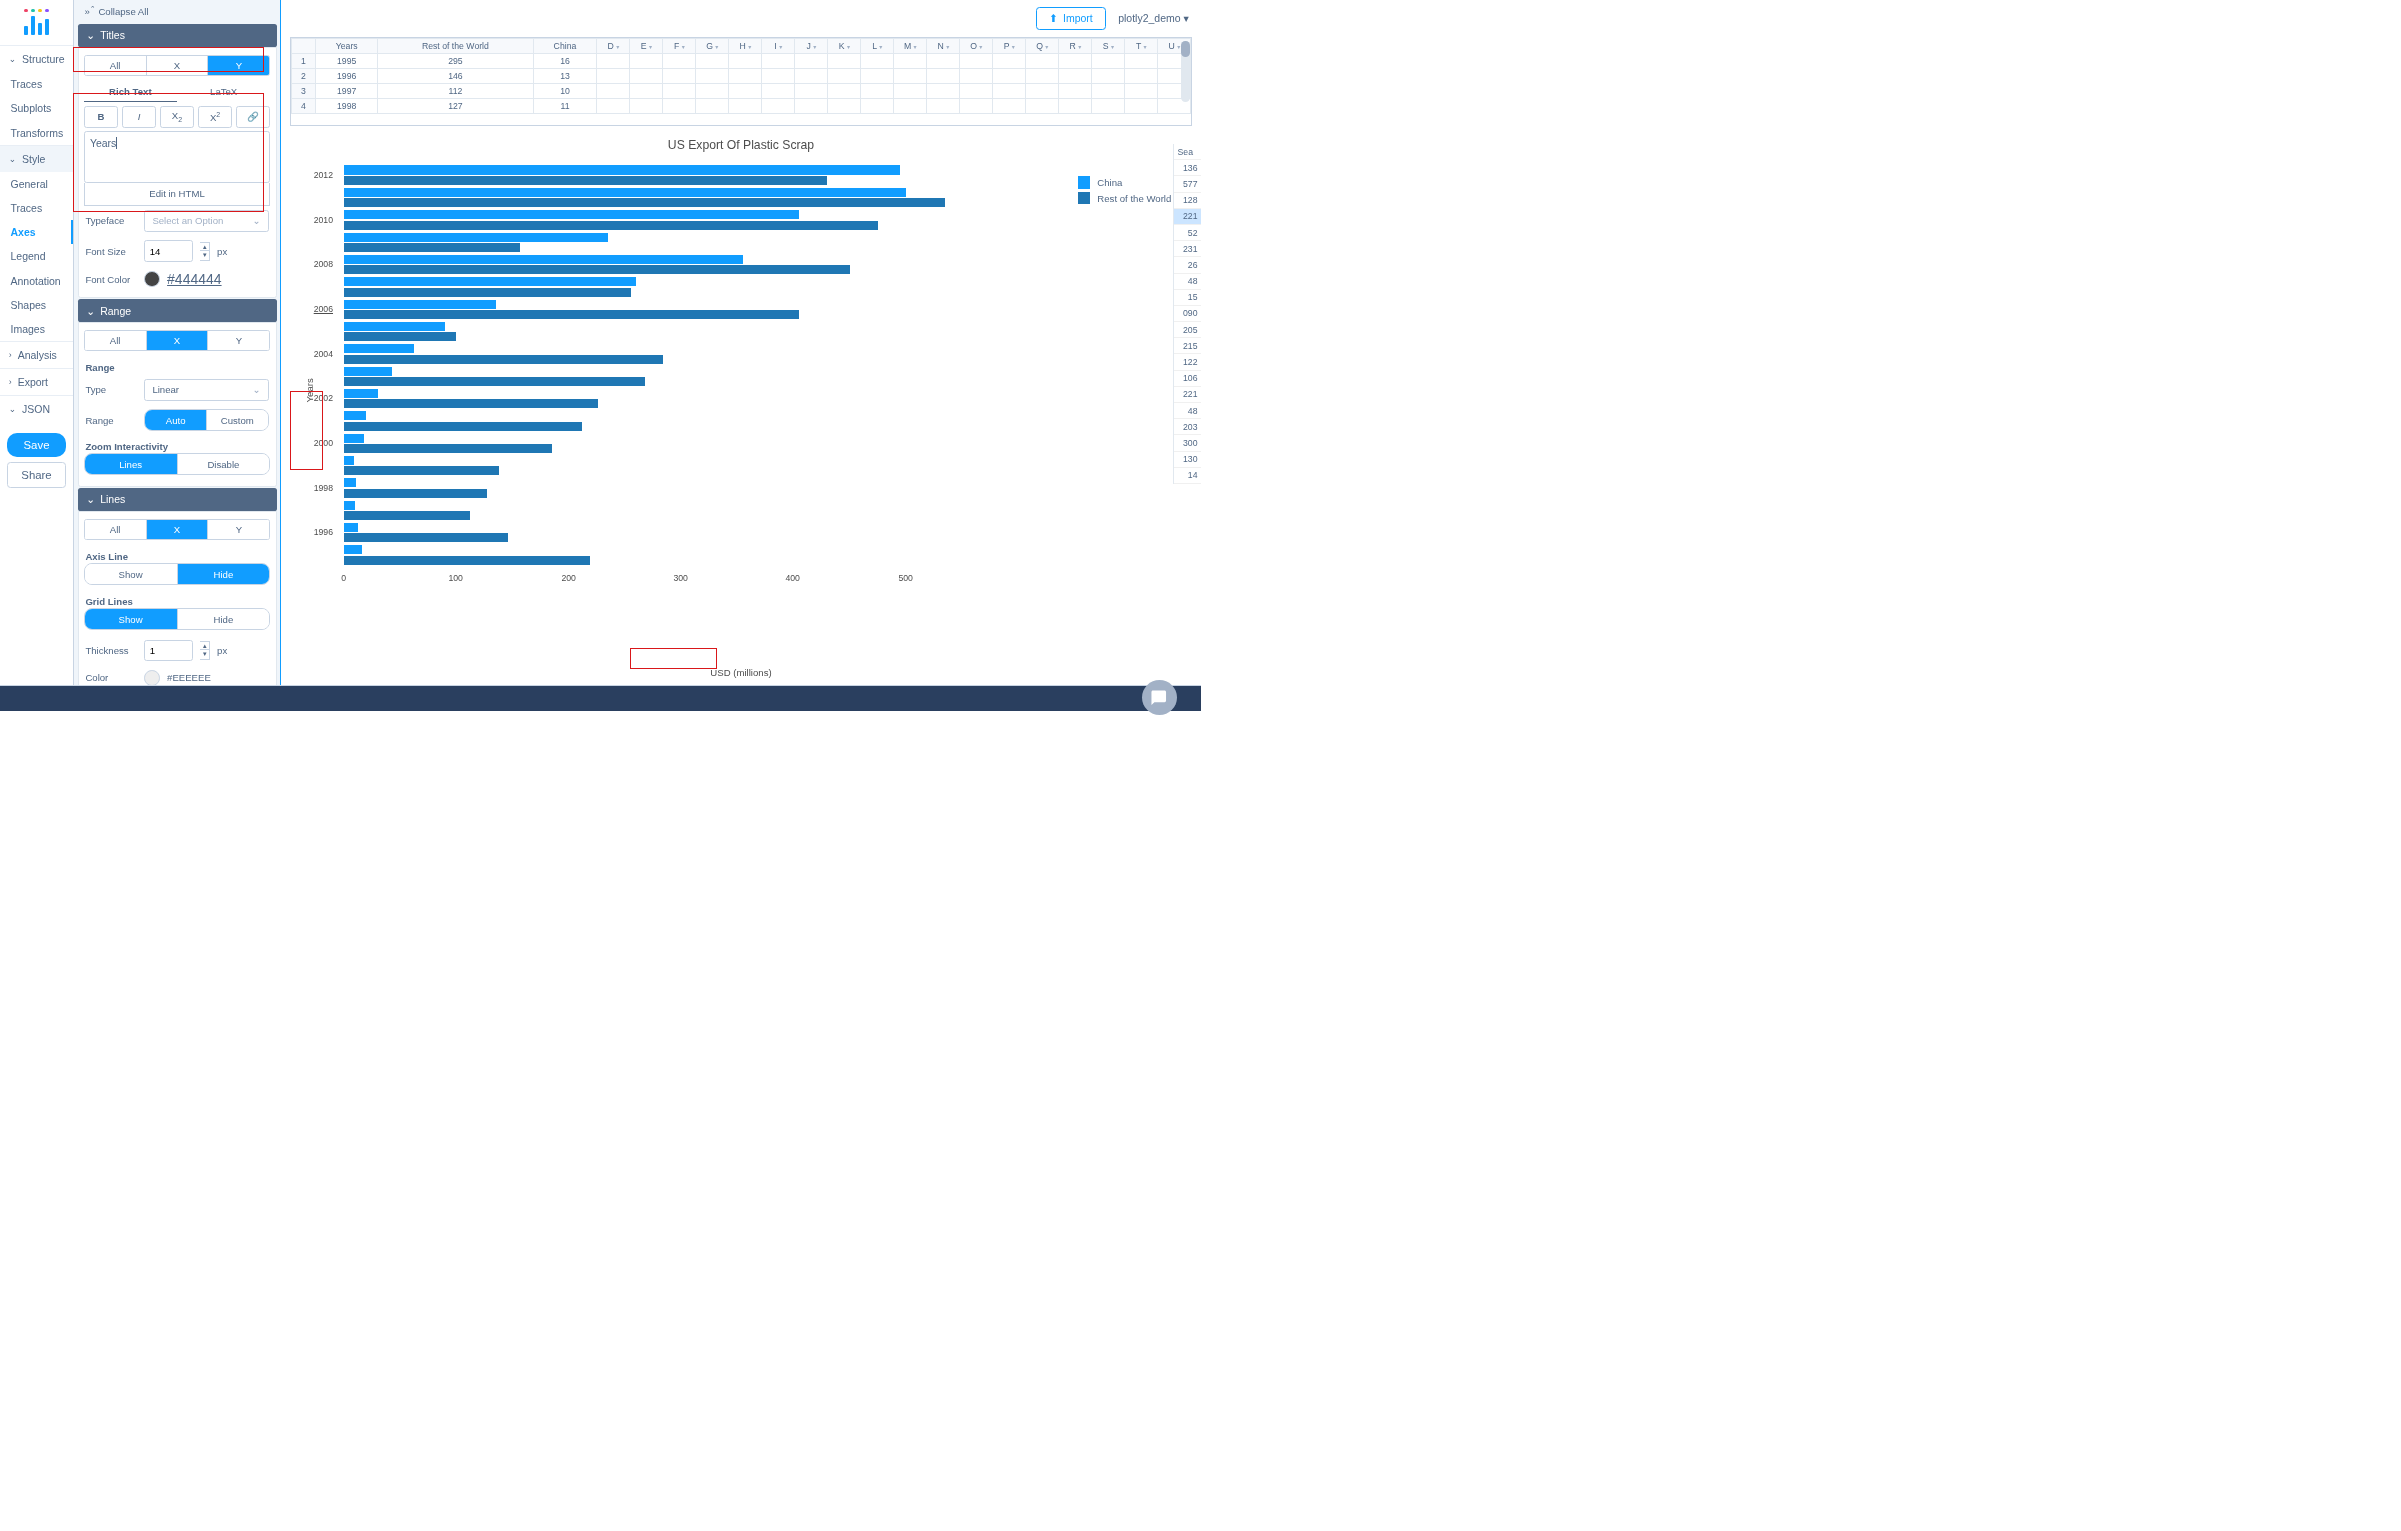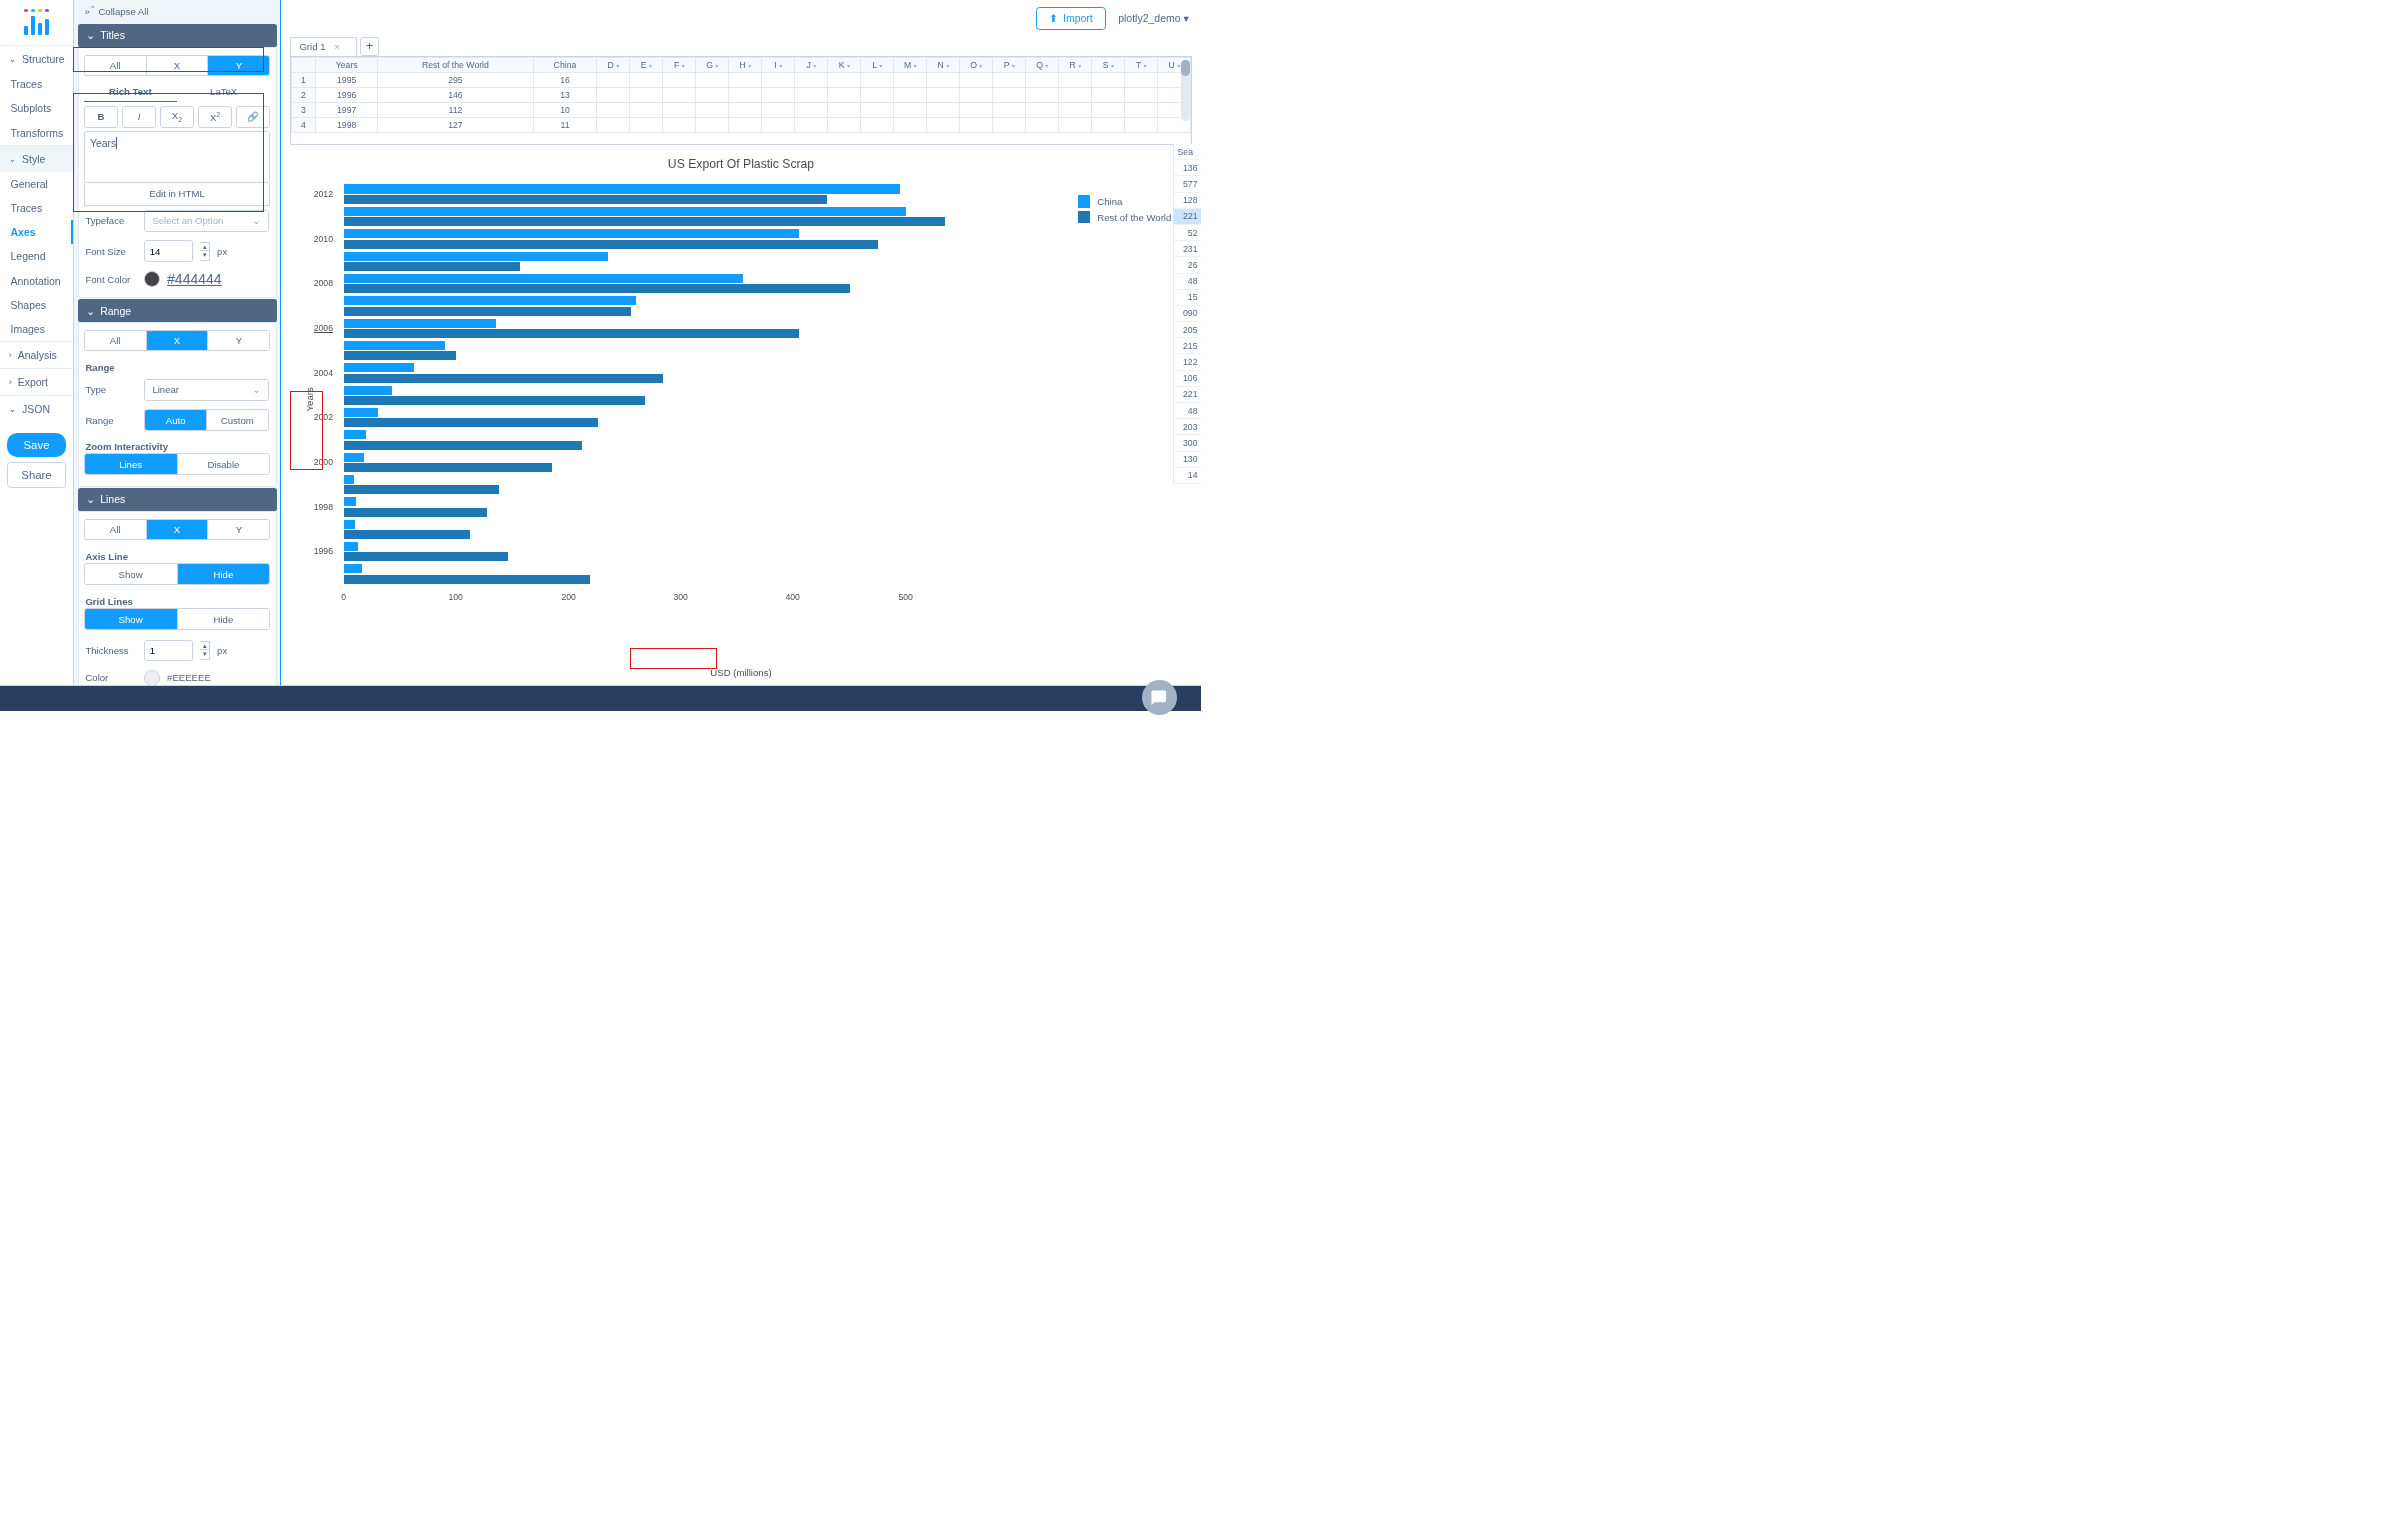--- a/index.html
+++ b/index.html
@@ -20,21 +20,21 @@
 .share-btn{margin:0 7px;padding:6.1px 0;background:#fff;color:#506784;border:0.9px solid #c8d4e3;border-radius:3.5px;font-size:11.4px;cursor:pointer;width:calc(100% - 14px)}
 .panel{width:207px;background:#f0f5fa;border-right:1.7px solid #119dff;overflow-y:auto;padding:0 3.5px 17.5px}
 .collapse-all{padding:5.2px 7px;font-size:9.6px;color:#506784;cursor:pointer}
 .accordion{margin:1.7px 0}
 .acc-header{background:#506784;color:#fff;padding:5.2px 8.7px;font-size:10.5px;border-radius:2.6px;display:flex;align-items:center;gap:5.2px;cursor:pointer}
 .acc-body{background:#fff;border:0.9px solid #e1e8ef;border-radius:0 0 2.6px 2.6px;padding:5.2px}
 .tabs3{display:flex;border:0.9px solid #c8d4e3;border-radius:2.6px;overflow:hidden;margin:1.7px 0 5.2px}
 .tabs3 span{flex:1;text-align:center;padding:4.4px 0;font-size:9.6px;color:#506784;cursor:pointer;background:#fff;border-right:0.9px solid #c8d4e3}
 .tabs3 span:last-child{border-right:none}
 .tabs3 span.sel{background:#119dff;color:#fff}
-.tabs2{display:flex;border:0.9px solid #c8d4e3;border-radius:3px;overflow:hidden;margin:0 0 5.2px}
+.tabs2{display:flex;border:0.9px solid #c8d4e3;border-radius:8px;overflow:hidden;margin:0 0 5.2px}
 .tabs2 span{flex:1;text-align:center;padding:4.4px 0;font-size:9.6px;cursor:pointer;background:#fff;border-right:0.9px solid #c8d4e3;color:#506784}
 .tabs2 span:last-child{border-right:none}
 .tabs2 span.sel{background:#119dff;color:#fff}
 .richtabs{display:flex;margin:3.5px 0}
 .richtabs span{flex:1;text-align:center;padding:4.4px 0;font-size:9.6px;color:#506784;cursor:pointer}
 .richtabs span.sel{font-weight:600;border-bottom:0.9px solid #506784}
 .toolbar{display:flex;gap:3.5px;margin:3.5px 0}
 .toolbar button{flex:1;padding:3.5px 0;background:#fff;border:0.9px solid #c8d4e3;border-radius:2.6px;font-size:9.6px;cursor:pointer;color:#506784}
 .text-edit{border:0.9px solid #c8d4e3;border-radius:2.6px;height:52px;padding:5.2px;font-size:10.5px;color:#506784;background:#fff}
 .edit-html{border:0.9px solid #c8d4e3;border-top:none;text-align:center;padding:5.2px;font-size:9.6px;color:#506784;cursor:pointer}
@@ -253,27 +253,20 @@
   </div>
 
   <div class="main">
     <div class="topbar">
       <button class="import-btn">
           <span>⬆</span>
           <span>Import</span>
         </button>
       <span class="user-menu"><span>plotly2_demo</span> ▾</span>
     </div>
-    <div class="grid-tabs">
-      <div class="grid-tab">
-          <span>Grid 1</span>
-          <span class="x">×</span>
-        </div>
-      <div class="add-tab">+</div>
-    </div>
     <div class="grid-wrap">
       <table class="grid" id="grid-table">
           <tbody>
             <tr>
               <th class="rh"></th>
               <th class="">Years</th>
               <th class="">Rest of the World</th>
               <th class="">China</th>
               <th class="col">D <span style="font-size:6.1px;color:#a2b1c6">▾</span></th>
               <th class="col">E <span style="font-size:6.1px;color:#a2b1c6">▾</span></th>

